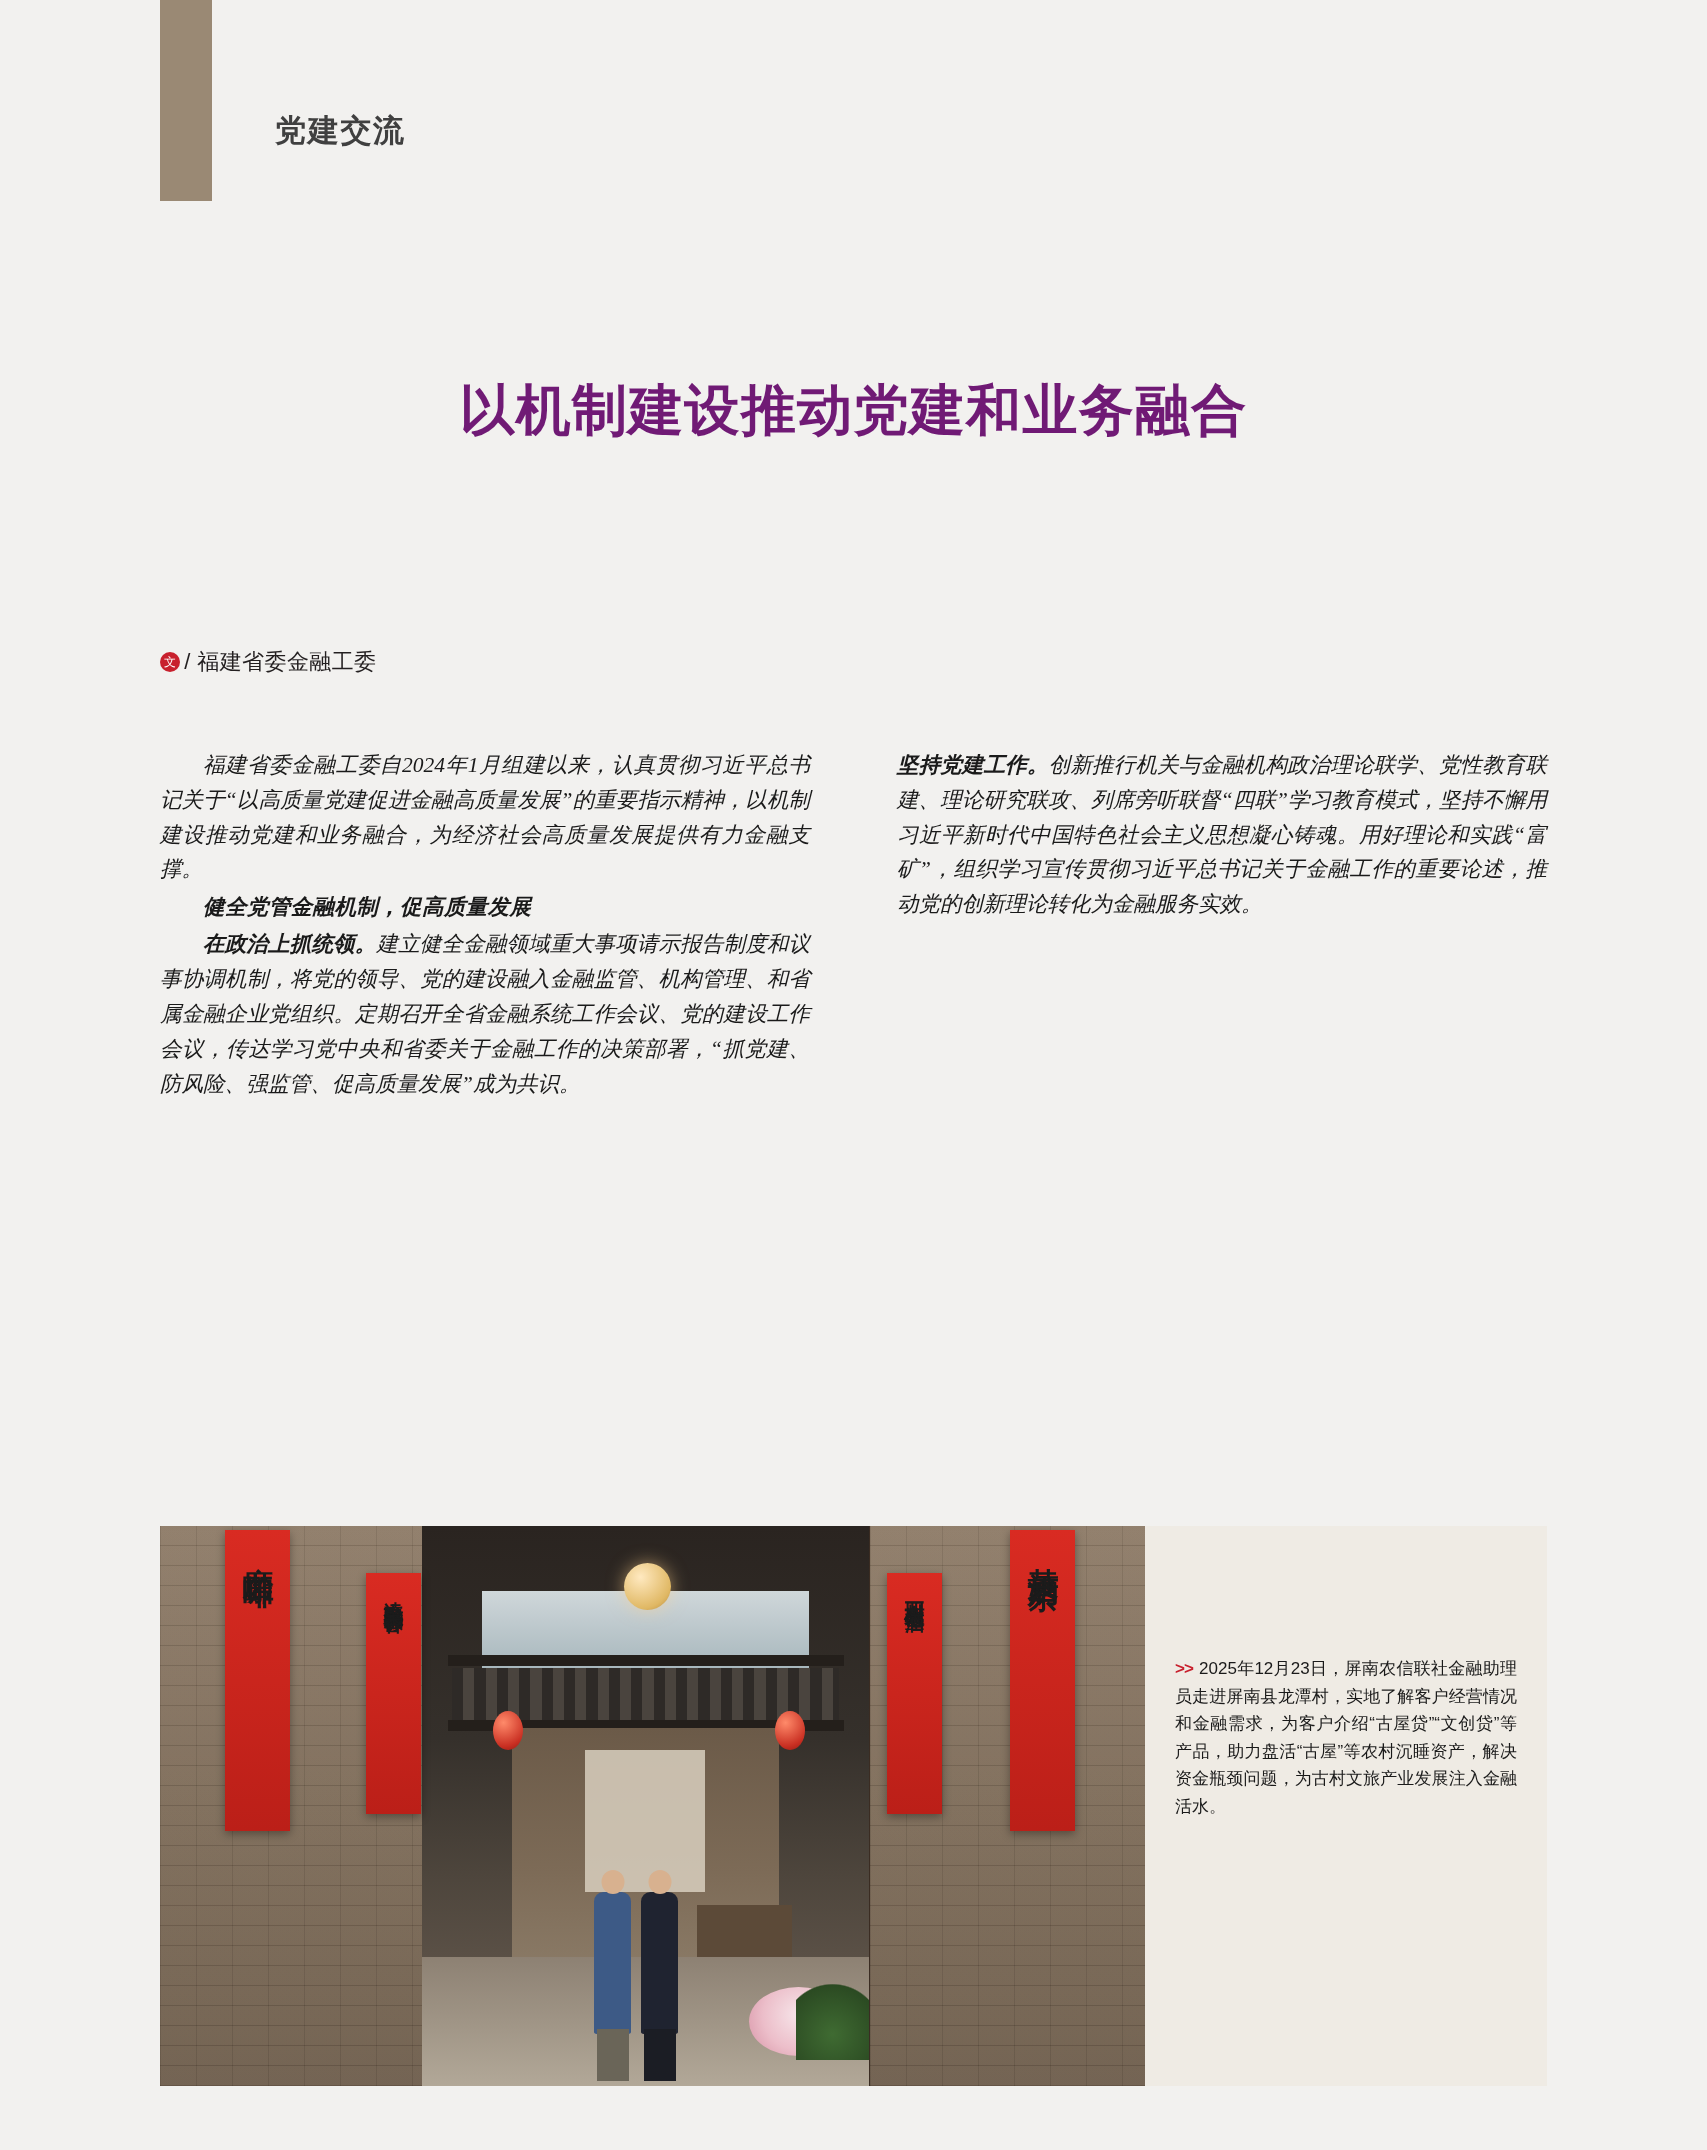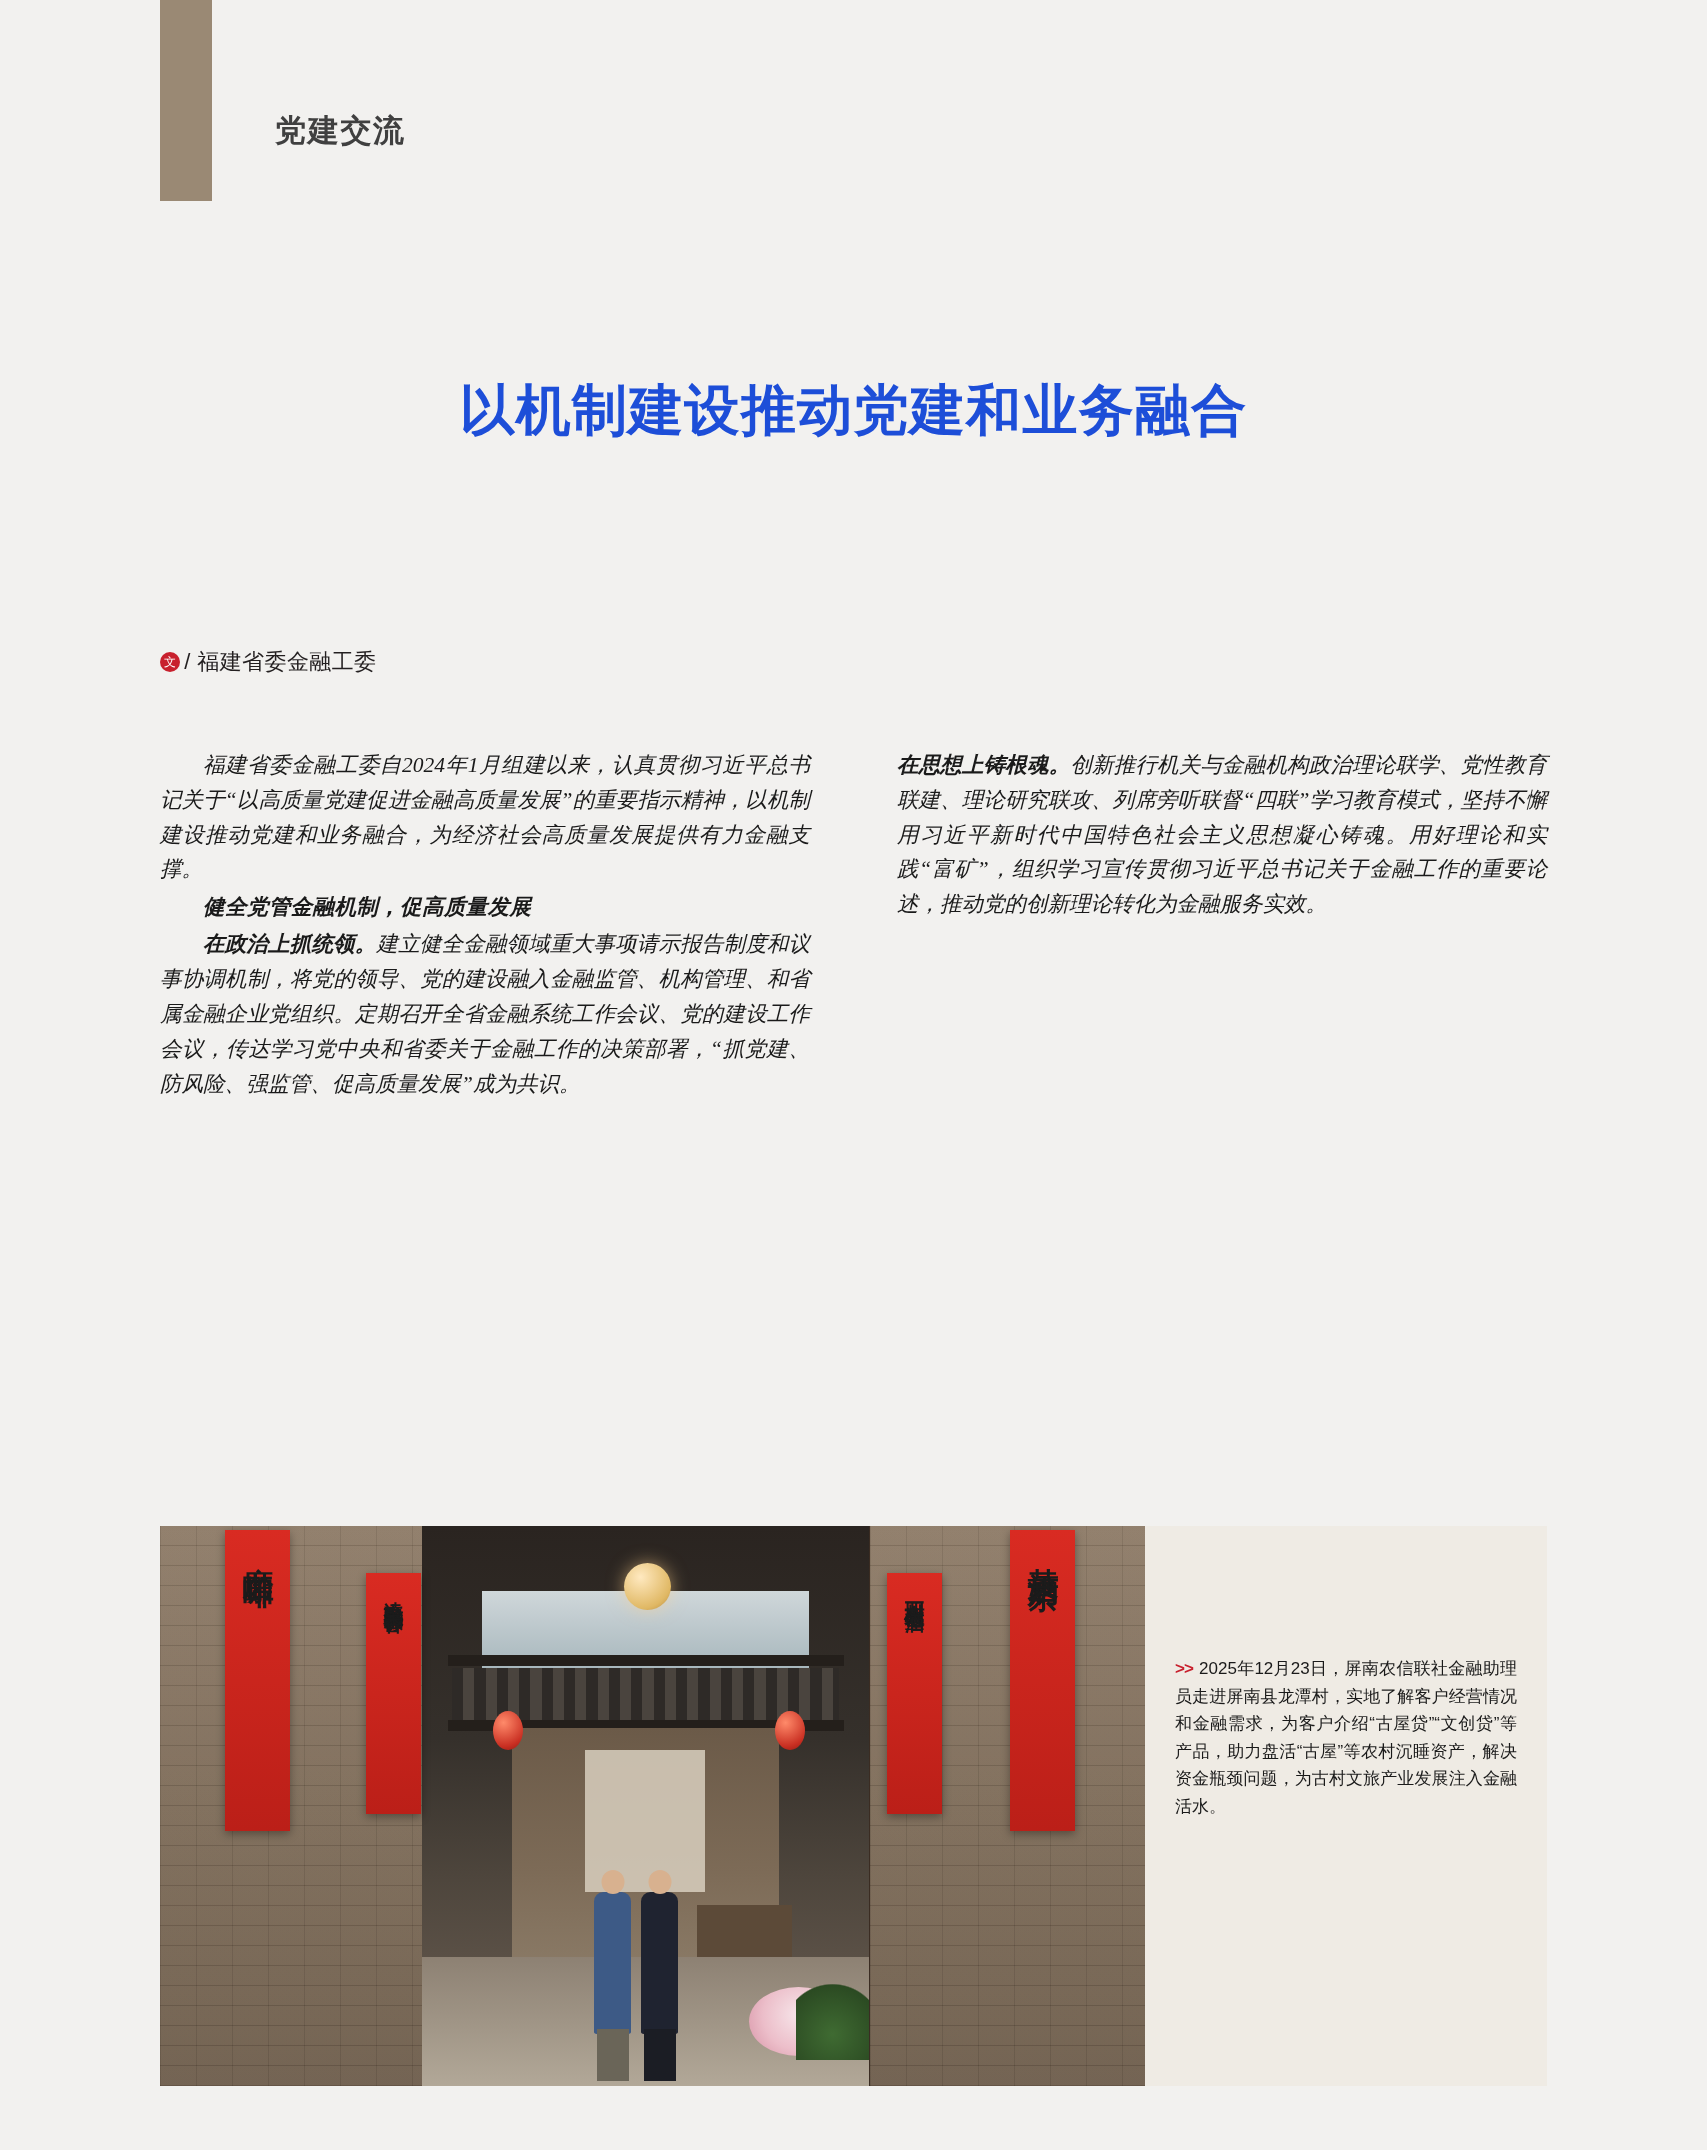--- a/index.html
+++ b/index.html
@@ -42,21 +42,21 @@
   .article-title {
     position: absolute;
     left: 0;
     top: 374px;
     width: 1707px;
     text-align: center;
     font-family: "Liberation Sans", "DejaVu Sans", sans-serif;
     font-weight: bold;
     font-size: 55px;
     letter-spacing: 1.3px;
-    color: #1d4ed8;
+    color: #701a75;
   }
 
   
   .byline {
     position: absolute;
     left: 160px;
     top: 647px;
     display: flex;
     align-items: center;
     gap: 4.3px;
@@ -318,21 +318,21 @@
   <div class="col col-left">
     <p>福建省委金融工委自2024年1月组建以来，认真贯彻习近平总书记关于“以高质量党建促进金融高质量发展”的重要指示精神，以机制建设推动党建和业务融合，为经济社会高质量发展提供有力金融支撑。</p>
     <p class="subhead">健全党管金融机制，促高质量发展</p>
     <p>
       <span class="lead">在政治上抓统领。</span><span>建立健全金融领域重大事项请示报告制度和议事协调机制，将党的领导、党的建设融入金融监管、机构管理、和省属金融企业党组织。定期召开全省金融系统工作会议、党的建设工作会议，传达学习党中央和省委关于金融工作的决策部署，“抓党建、防风险、强监管、促高质量发展”成为共识。</span>
     </p>
   </div>
 
   <div class="col col-right">
     <p class="noindent">
-      <span class="lead">在思想上铸根魂。</span><span>创新推行机关与金融机构政治理论联学、党性教育联建、理论研究联攻、列席旁听联督“四联”学习教育模式，坚持不懈用习近平新时代中国特色社会主义思想凝心铸魂。用好理论和实践“富矿”，组织学习宣传贯彻习近平总书记关于金融工作的重要论述，推动党的创新理论转化为金融服务实效。</span>
+      <span class="lead">坚持党建工作。</span><span>创新推行机关与金融机构政治理论联学、党性教育联建、理论研究联攻、列席旁听联督“四联”学习教育模式，坚持不懈用习近平新时代中国特色社会主义思想凝心铸魂。用好理论和实践“富矿”，组织学习宣传贯彻习近平总书记关于金融工作的重要论述，推动党的创新理论转化为金融服务实效。</span>
     </p>
   </div>
 
   <div class="figure-row">
 
     <div class="photo">
       <div class="ph-courtyard">
         <div class="ph-sky"></div>
         <div class="ph-roof"></div>
         <div class="ph-beam" style="top:129px"></div>

